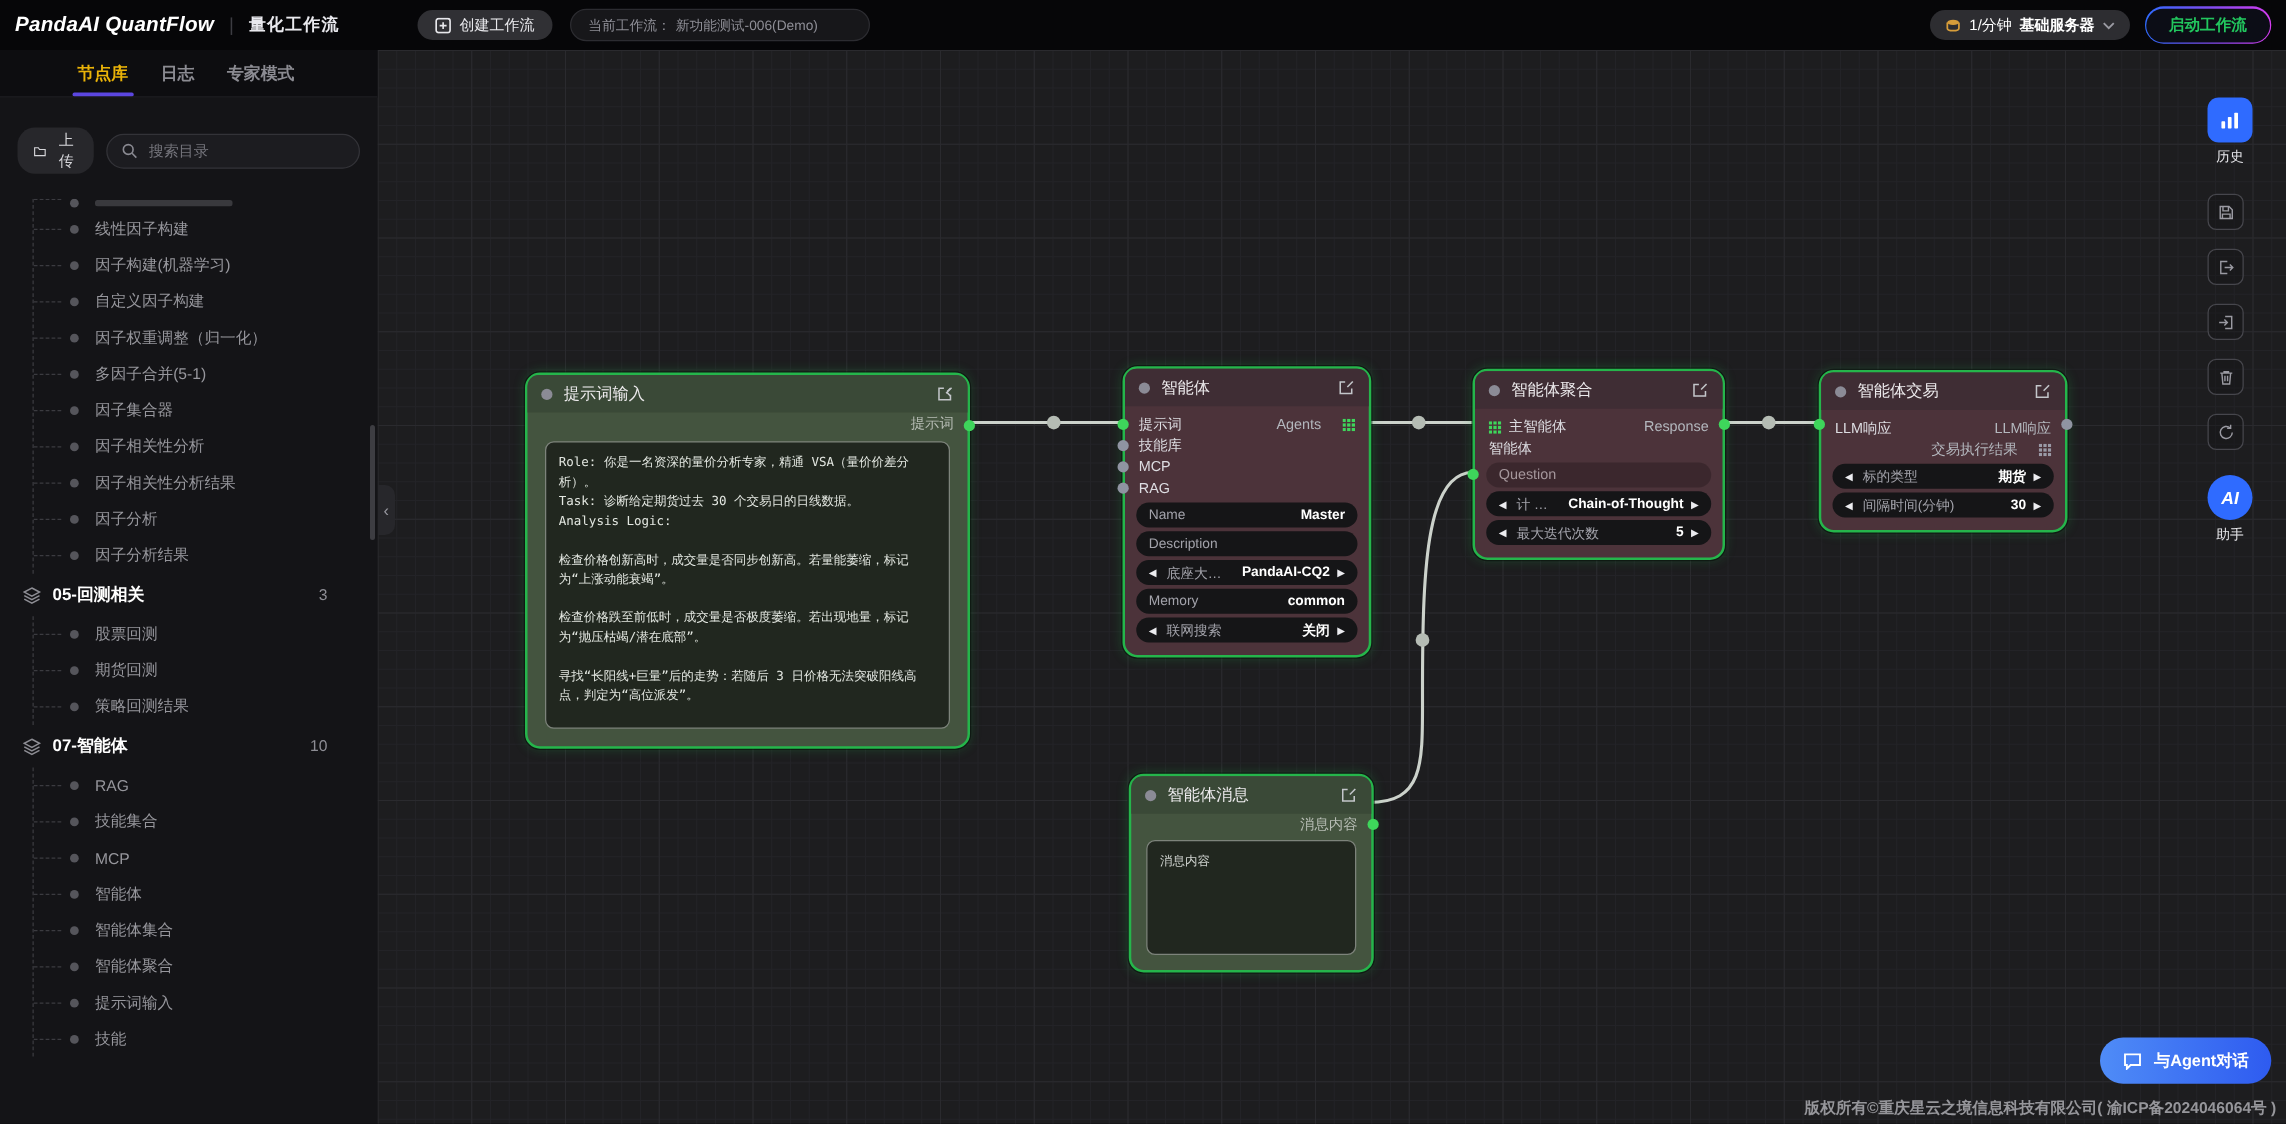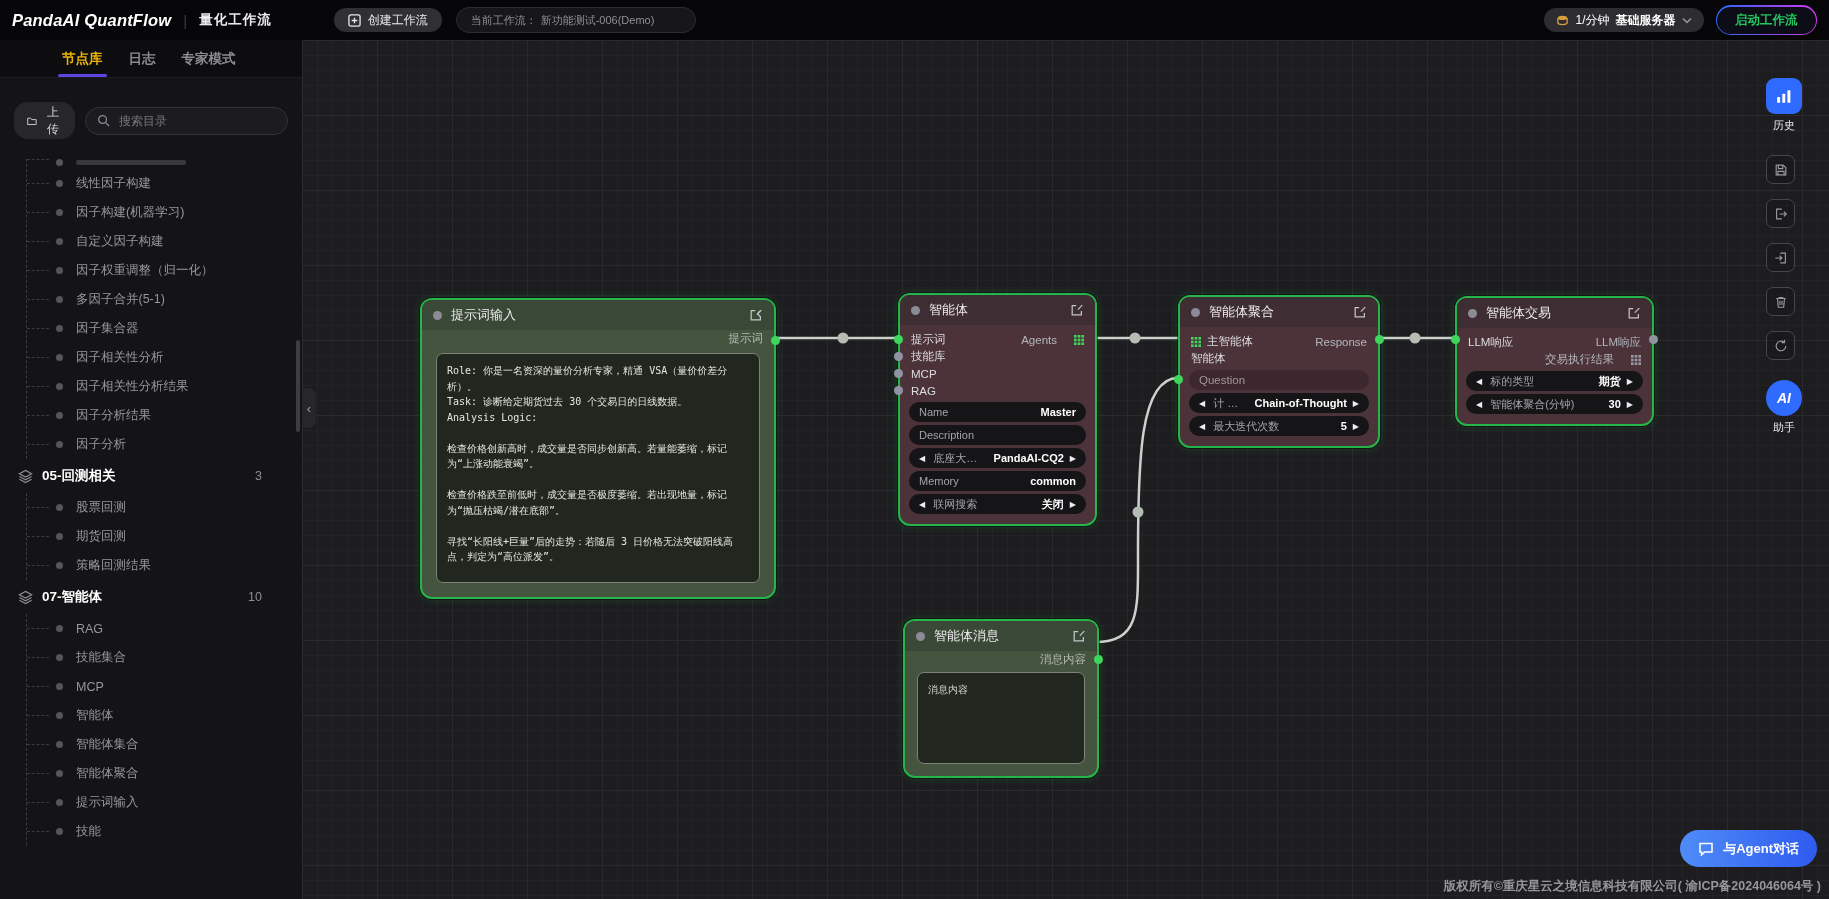--- a/index.html
+++ b/index.html
@@ -207,25 +207,25 @@
           <div class="tree-item">
             <span class="ti-dot"></span>
             <span class="ti-label">因子相关性分析</span>
           </div>
           <div class="tree-item">
             <span class="ti-dot"></span>
             <span class="ti-label">因子相关性分析结果</span>
           </div>
           <div class="tree-item">
             <span class="ti-dot"></span>
+            <span class="ti-label">因子分析</span>
+          </div>
+          <div class="tree-item">
+            <span class="ti-dot"></span>
             <span class="ti-label">因子分析结果</span>
-          </div>
-          <div class="tree-item">
-            <span class="ti-dot"></span>
-            <span class="ti-label">因子分析</span>
           </div>
         </div>
         <div class="tree-head">
           <svg width="15" height="15" viewBox="0 0 16 16" fill="none" stroke="currentColor" stroke-width="1.3">
             <path d="M8 1.5L14.5 5 8 8.5 1.5 5z"></path>
             <path d="M1.5 8L8 11.5 14.5 8"></path>
             <path d="M1.5 11L8 14.5 14.5 11"></path>
           </svg>
           <span class="th-label">05-回测相关</span>
           <span class="th-count">3</span>
@@ -489,21 +489,21 @@
           </span>
         </div>
         <div class="pill sel">
           <span class="arr">◀</span>
           <span class="p-label">标的类型</span>
           <span class="p-value">期货</span>
           <span class="arr">▶</span>
         </div>
         <div class="pill sel">
           <span class="arr">◀</span>
-          <span class="p-label">智能体聚合(分钟)</span>
+          <span class="p-label">间隔时间(分钟)</span>
           <span class="p-value">30</span>
           <span class="arr">▶</span>
         </div>
       </div>
     </div>
 
     <div class="node greenish" style="left:601px;top:579px;width:192px;">
       <span class="port g out" style="top:34px"></span>
       <div class="n-head">
         <span class="hdot"></span>

